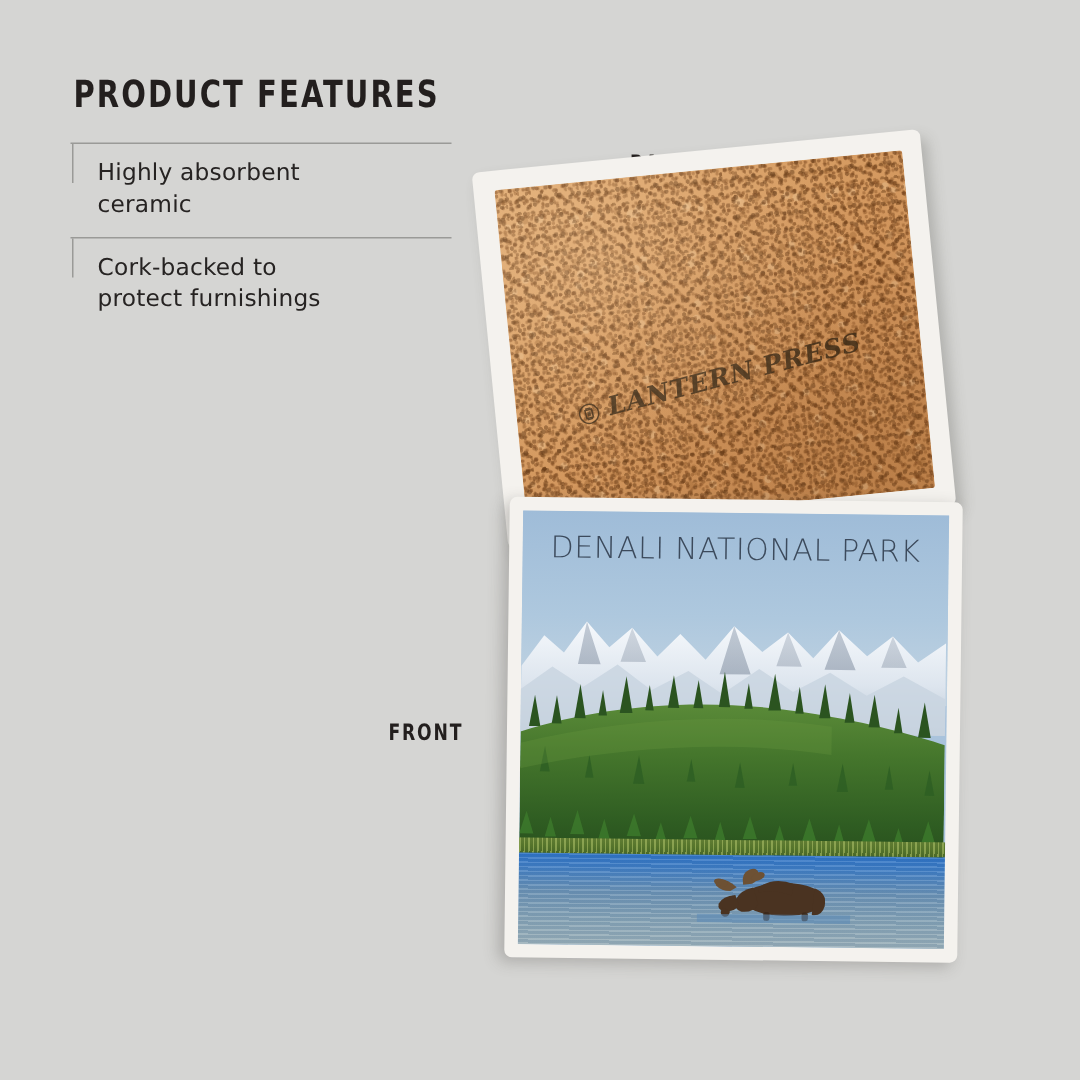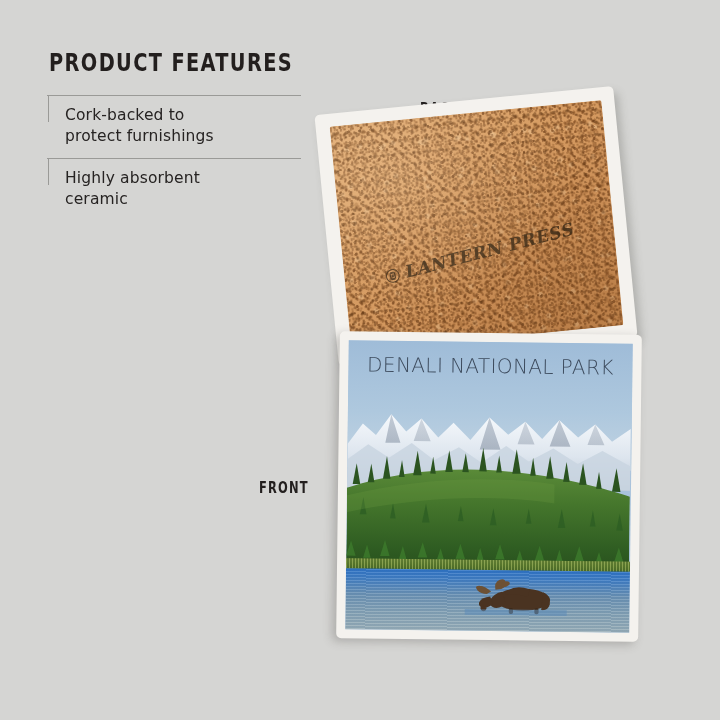--- a/index.html
+++ b/index.html
@@ -234,27 +234,27 @@
 </style>
 </head>
 <body style="background: rgb(213, 213, 211);">
 
 <div id="stage" data-interactable="false">
 
   <div class="features-panel" data-interactable="false">
     <h1 class="features-title" data-interactable="false">PRODUCT FEATURES</h1>
 
     <div class="feature-item" data-interactable="false">
+      <div class="feature-text" data-interactable="false">Highly absorbent
+ceramic</div>
+    </div>
+
+    <div class="feature-item" data-interactable="false">
       <div class="feature-text" data-interactable="false">Cork-backed to
 protect furnishings</div>
-    </div>
-
-    <div class="feature-item" data-interactable="false">
-      <div class="feature-text" data-interactable="false">Highly absorbent
-ceramic</div>
     </div>
 
   </div>
 
   <div class="side-label label-back" data-interactable="false">BACK</div>
 
   <div class="side-label label-front" data-interactable="false">FRONT</div>
 
   <div class="coaster coaster-back" data-interactable="false">
     <div class="cork" data-interactable="false">

